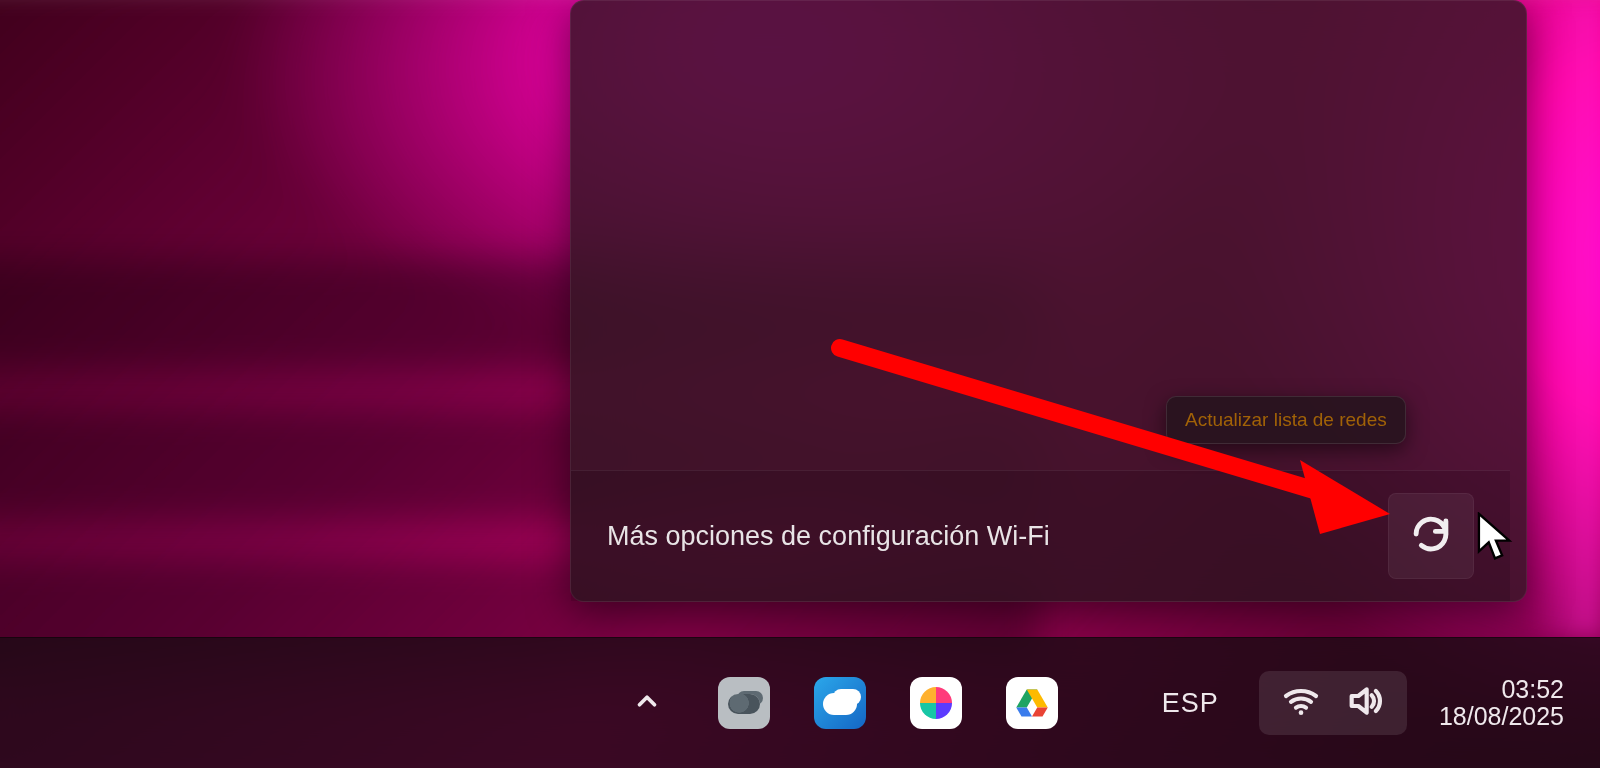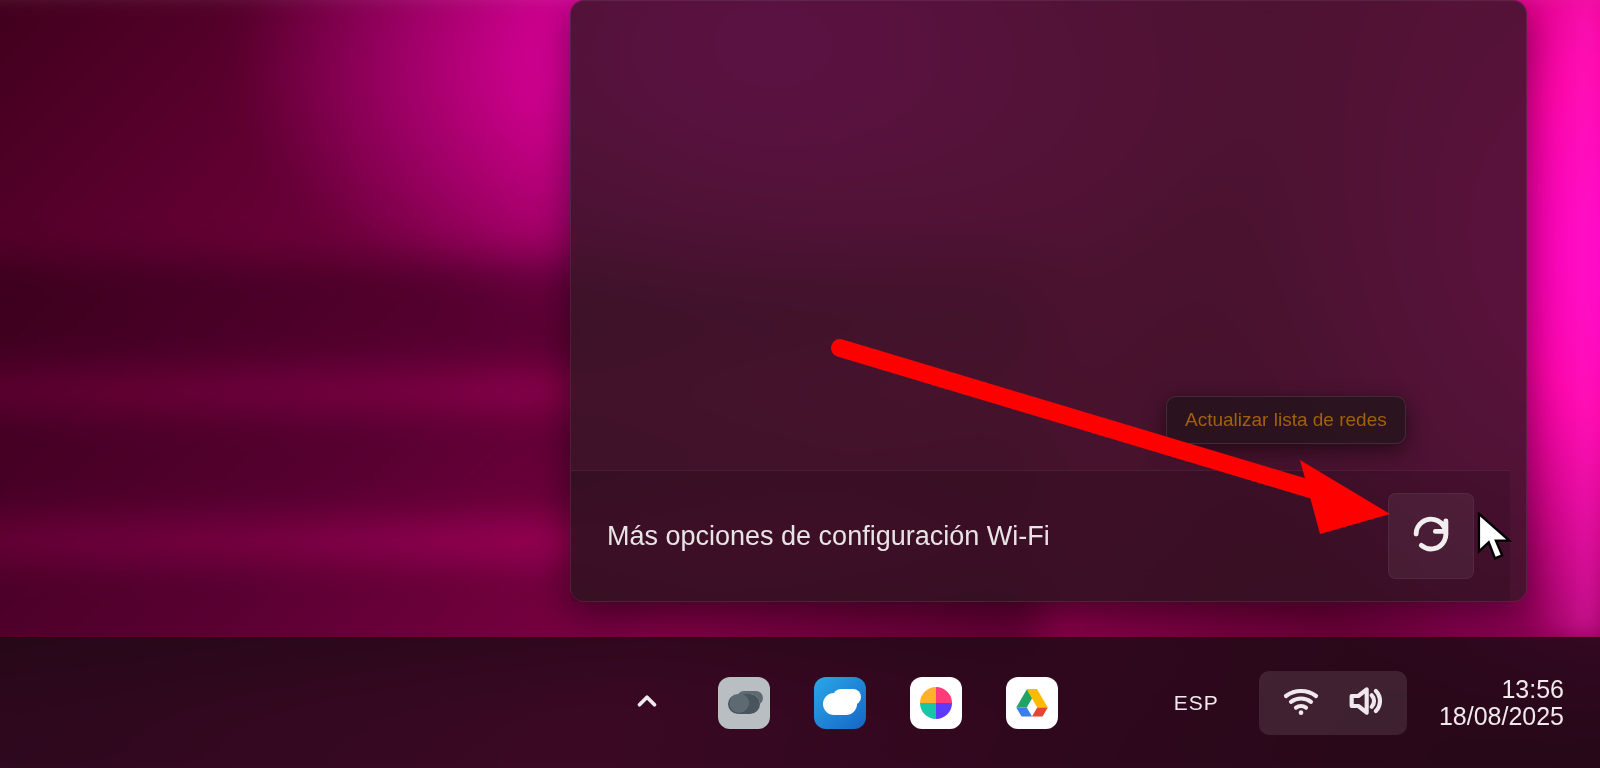--- a/index.html
+++ b/index.html
@@ -59,21 +59,21 @@
   .onedrive-a::after{content:"";position:absolute;left:10px;top:17px;width:32px;height:20px;border-radius:14px;
     background:radial-gradient(circle at 35% 45%,#5e6a72 40%,#49545c 42%);box-shadow:6px -6px 0 -3px #5e6a72;}
   .onedrive-b{background:linear-gradient(135deg,#2ba7ea,#1466c4);}
   .onedrive-b::after{content:"";position:absolute;left:9px;top:16px;width:34px;height:22px;border-radius:14px;
     background:#fff;box-shadow:7px -7px 0 -3px #fff;}
   .copilot{background:#fff;}
   .copilot::after{content:"";position:absolute;left:10px;top:10px;width:32px;height:32px;border-radius:50%;
     background:conic-gradient(#ff3b7b 0 90deg,#5c3bff 90deg 180deg,#17c6a5 180deg 270deg,#ffb12e 270deg 360deg);}
   .gdrive{background:#fff;}
   .gdrive svg{position:absolute;left:8px;top:8px;width:36px;height:36px;}
-  .lang{font-size:21px;padding:0 14px;cursor:pointer;letter-spacing:1px;}
+  .lang{font-size:27px;padding:0 14px;cursor:pointer;letter-spacing:1px;}
   .sys-pill{display:flex;align-items:center;gap:24px;padding:10px 22px;border-radius:10px;
     background:rgba(255,255,255,.10);cursor:pointer;}
   .sys-pill svg{width:40px;height:40px;stroke:#efe8ec;fill:none;stroke-width:2.5;stroke-linecap:round;stroke-linejoin:round;}
   .clock{display:flex;flex-direction:column;align-items:flex-end;line-height:1.1;font-size:25px;cursor:pointer;padding:0 6px;}
   .chev svg{width:30px;height:30px;stroke:#efe8ec;fill:none;stroke-width:3;stroke-linecap:round;stroke-linejoin:round;}
   .right-edge-glow{position:absolute;right:0;top:0;width:70px;height:636px;
     background:linear-gradient(90deg,transparent,rgba(255,35,200,.55));filter:blur(10px);pointer-events:none;}
 </style>
 </head>
 <body>
@@ -154,18 +154,18 @@
             </svg>
         </span>
         <span>
           <svg viewBox="0 0 24 24">
               <path d="M4 9v6h4l5 4V5L8 9H4zM16 8.5a5 5 0 0 1 0 7M18.5 6a8.5 8.5 0 0 1 0 12"></path>
             </svg>
         </span>
       </div>
 
       <div class="clock">
-        <span>13:56</span>
+        <span>03:52</span>
         <span>18/08/2025</span>
       </div>
     </div>
   </div>
 </div>
 
 </body></html>

